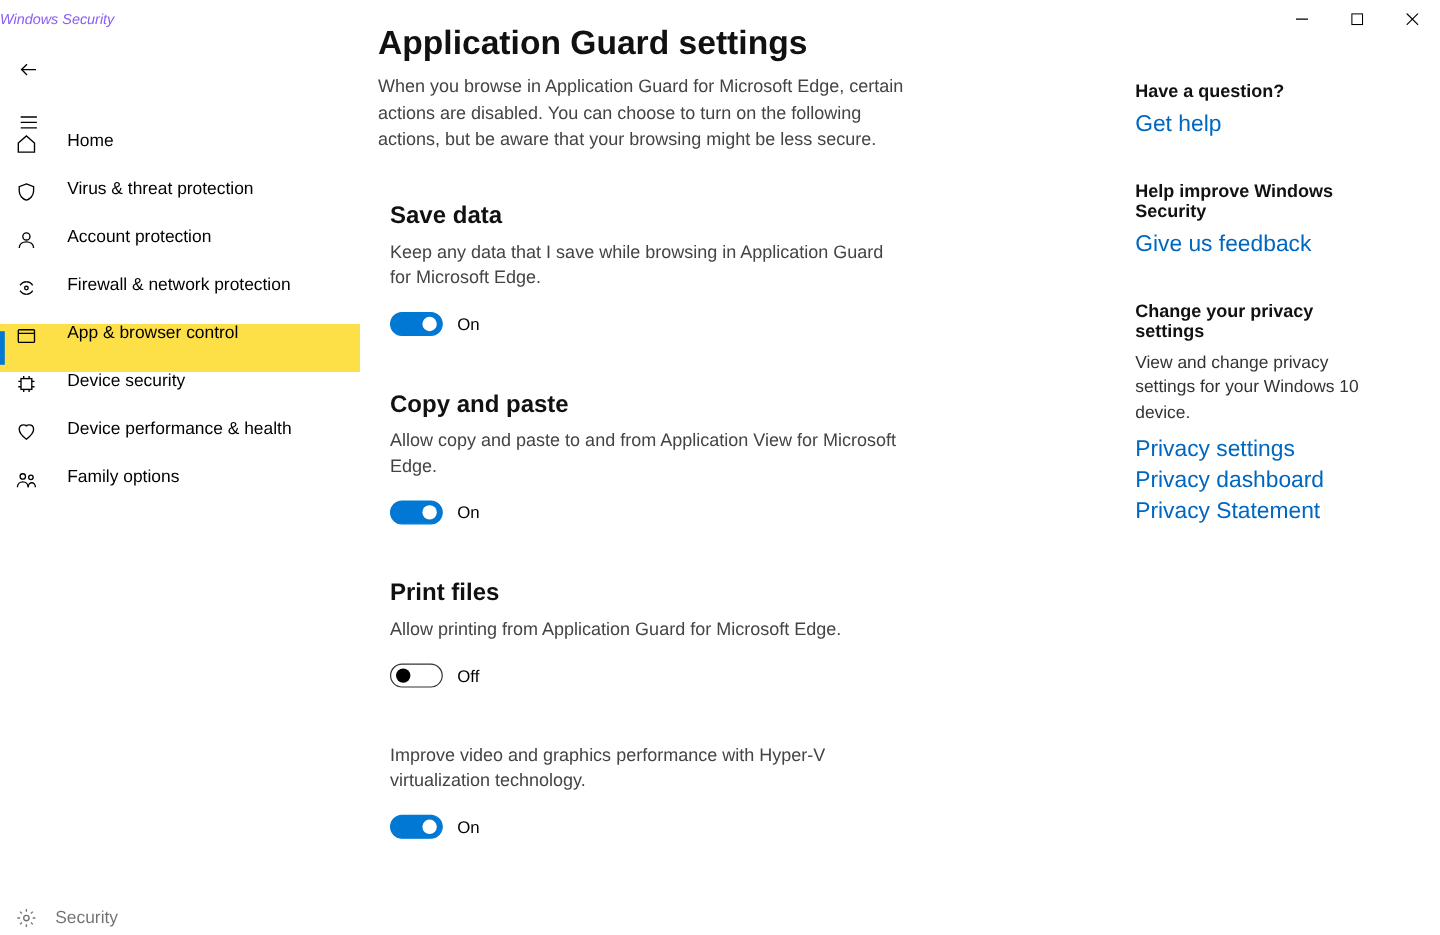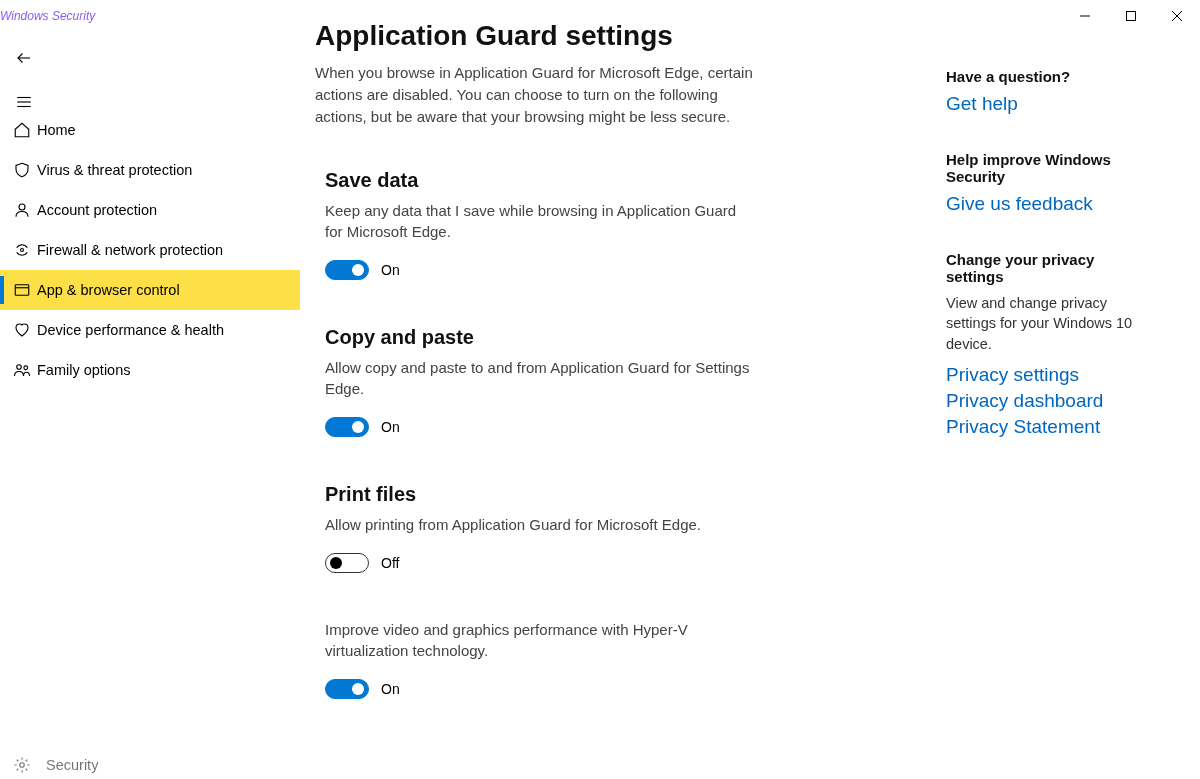--- a/index.html
+++ b/index.html
@@ -45,23 +45,23 @@
   }
   .sidebar {
     position: absolute;
     left: 0;
     top: 110px;
     width: 300px;
   }
   .nav-item {
     height: 40px;
     display: flex;
-    align-items: center;
+    align-items: flex-start;
     padding-left: 12px;
-    gap: 5px;
+    gap: 24px;
     font-size: 14.5px;
     color: #000;
     position: relative;
   }
   .nav-item .icon { width: 20px; height: 20px; display:flex; align-items:center; justify-content:center; }
   .nav-item.active {
     background: #fde047;
   }
   .nav-item.active::before {
     content: "";
@@ -247,20 +247,36 @@
     <span>Firewall &amp; network protection</span>
   </div>
   <div class="nav-item active">
     <span class="icon">
       <svg width="18" height="18" viewBox="0 0 24 24" fill="none" stroke="#000" stroke-width="1.5">
           <rect x="3" y="5" width="18" height="14" rx="1"></rect>
           <line x1="3" y1="9" x2="21" y2="9"></line>
         </svg>
     </span>
     <span>App &amp; browser control</span>
+  </div>
+  <div class="nav-item">
+    <span class="icon">
+      <svg width="18" height="18" viewBox="0 0 24 24" fill="none" stroke="#000" stroke-width="1.5">
+          <rect x="6" y="6" width="12" height="12"></rect>
+          <line x1="9" y1="3" x2="9" y2="6"></line>
+          <line x1="15" y1="3" x2="15" y2="6"></line>
+          <line x1="9" y1="18" x2="9" y2="21"></line>
+          <line x1="15" y1="18" x2="15" y2="21"></line>
+          <line x1="3" y1="9" x2="6" y2="9"></line>
+          <line x1="3" y1="15" x2="6" y2="15"></line>
+          <line x1="18" y1="9" x2="21" y2="9"></line>
+          <line x1="18" y1="15" x2="21" y2="15"></line>
+        </svg>
+    </span>
+    <span>Device security</span>
   </div>
   <div class="nav-item">
     <span class="icon">
       <svg width="18" height="18" viewBox="0 0 24 24" fill="none" stroke="#000" stroke-width="1.5">
           <path d="M12 20 C12 20 4 14 4 9 C4 6 6 4 9 4 C10.5 4 12 5 12 6 C12 5 13.5 4 15 4 C18 4 20 6 20 9 C20 14 12 20 12 20 Z"></path>
         </svg>
     </span>
     <span>Device performance &amp; health</span>
   </div>
   <div class="nav-item">
@@ -296,21 +312,21 @@
     <div class="toggle-row">
       <div class="toggle on">
           <div class="knob"></div>
         </div>
       <span class="toggle-label">On</span>
     </div>
   </div>
 
   <div class="section">
     <h2>Copy and paste</h2>
-    <p class="desc">Allow copy and paste to and from Application Guard for Settings Edge.</p>
+    <p class="desc">Allow copy and paste to and from Application View for Microsoft Edge.</p>
     <div class="toggle-row">
       <div class="toggle on">
           <div class="knob"></div>
         </div>
       <span class="toggle-label">On</span>
     </div>
   </div>
 
   <div class="section">
     <h2>Print files</h2>

